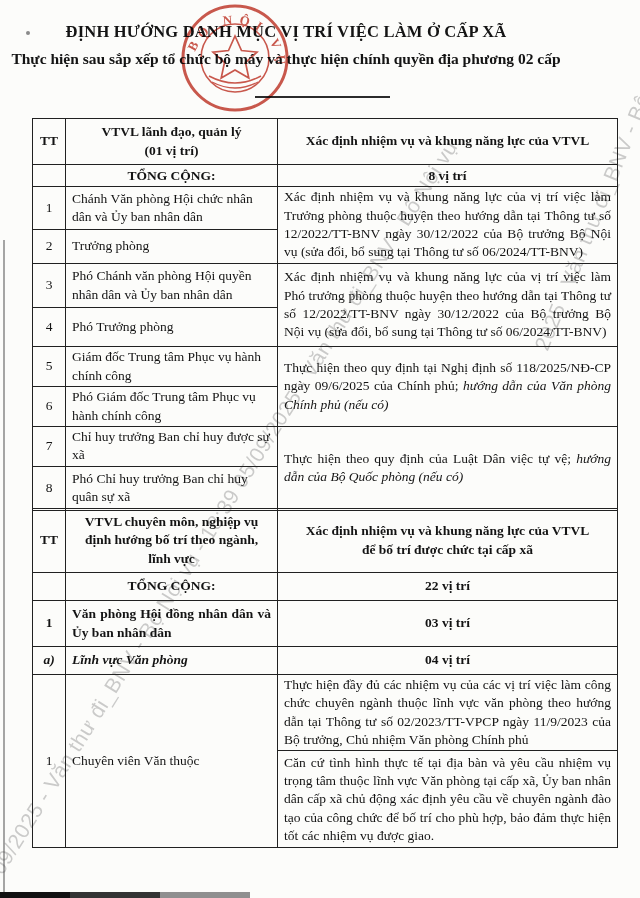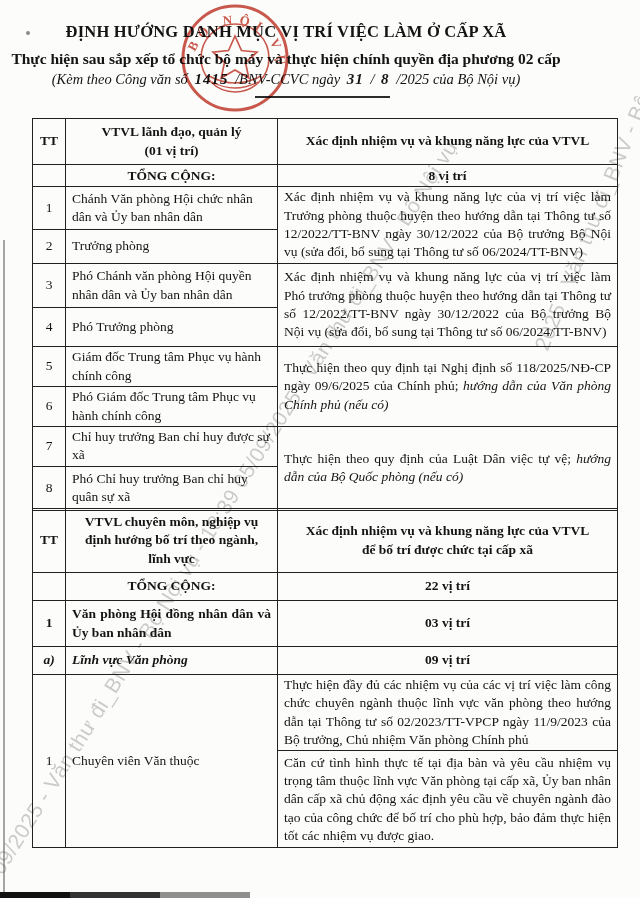--- a/index.html
+++ b/index.html
@@ -41,29 +41,20 @@
 <body>
 
 <div class="doc">
 
   <div class="wm" id="wm1">05/09/2025 - Văn thư đi_BNV - Bộ Nội vụ - 18:39 05/09/2025 - Văn thư đi_BNV - Bộ Nội vụ</div>
   <div class="wm" id="wm2">2025 - Văn thư đi_BNV - Bộ</div>
 
   <div class="head">
     <div class="title">ĐỊNH HƯỚNG DANH MỤC VỊ TRÍ VIỆC LÀM Ở CẤP XÃ</div>
     <div class="subtitle">Thực hiện sau sắp xếp tổ chức bộ máy và thực hiện chính quyền địa phương 02 cấp</div>
-    <div class="refline">
-      <span>(Kèm theo Công văn số</span>
-      <span class="hw">1415</span>
-      <span>/BNV-CCVC ngày</span>
-      <span class="hw">31</span>
-      <span>/</span>
-      <span class="hw">8</span>
-      <span>/2025 của Bộ Nội vụ)</span>
-    </div>
   </div>
   <div class="rule"></div>
 
   <svg class="stamp" width="150" height="140" viewBox="0 0 150 140">
     <defs>
       <path id="arcTop" d="M 33 76 A 42 42 0 1 1 117 76" fill="none"></path>
     </defs>
     <circle cx="75" cy="68" r="52" fill="none" stroke="#c23b2e" stroke-width="3"></circle>
     <circle cx="75" cy="68" r="34" fill="none" stroke="#c23b2e" stroke-width="1.6"></circle>
     <path d="M75 46 l6.5 14.5 15.5 1.6 -11.5 10.4 3.3 15.5 -13.8-8 -13.8 8 3.3-15.5 -11.5-10.4 15.5-1.6 z" fill="none" stroke="#c23b2e" stroke-width="1.7"></path>
@@ -161,21 +152,21 @@
         <td class="c b">22 vị trí</td>
       </tr>
       <tr style="height:46px">
         <td class="c b">1</td>
         <td class="b j">Văn phòng Hội đồng nhân dân và Ủy ban nhân dân</td>
         <td class="c b">03 vị trí</td>
       </tr>
       <tr style="height:28px">
         <td class="c b i">a)</td>
         <td class="b i">Lĩnh vực Văn phòng</td>
-        <td class="c b">09 vị trí</td>
+        <td class="c b">04 vị trí</td>
       </tr>
       <tr style="height:71px">
         <td rowspan="2" class="c">1</td>
         <td rowspan="2">Chuyên viên Văn thuộc</td>
         <td class="j desc">Thực hiện đầy đủ các nhiệm vụ của các vị trí việc làm công chức chuyên ngành thuộc lĩnh vực văn phòng theo hướng dẫn tại Thông tư số 02/2023/TT-VPCP ngày 11/9/2023 của Bộ trưởng, Chủ nhiệm Văn phòng Chính phủ</td>
       </tr>
       <tr style="height:97px">
         <td class="j desc">Căn cứ tình hình thực tế tại địa bàn và yêu cầu nhiệm vụ trọng tâm thuộc lĩnh vực Văn phòng tại cấp xã, Ủy ban nhân dân cấp xã chủ động xác định yêu cầu về chuyên ngành đào tạo của công chức để bố trí cho phù hợp, bảo đảm thực hiện tốt các nhiệm vụ được giao.</td>
       </tr>
     </tbody>

